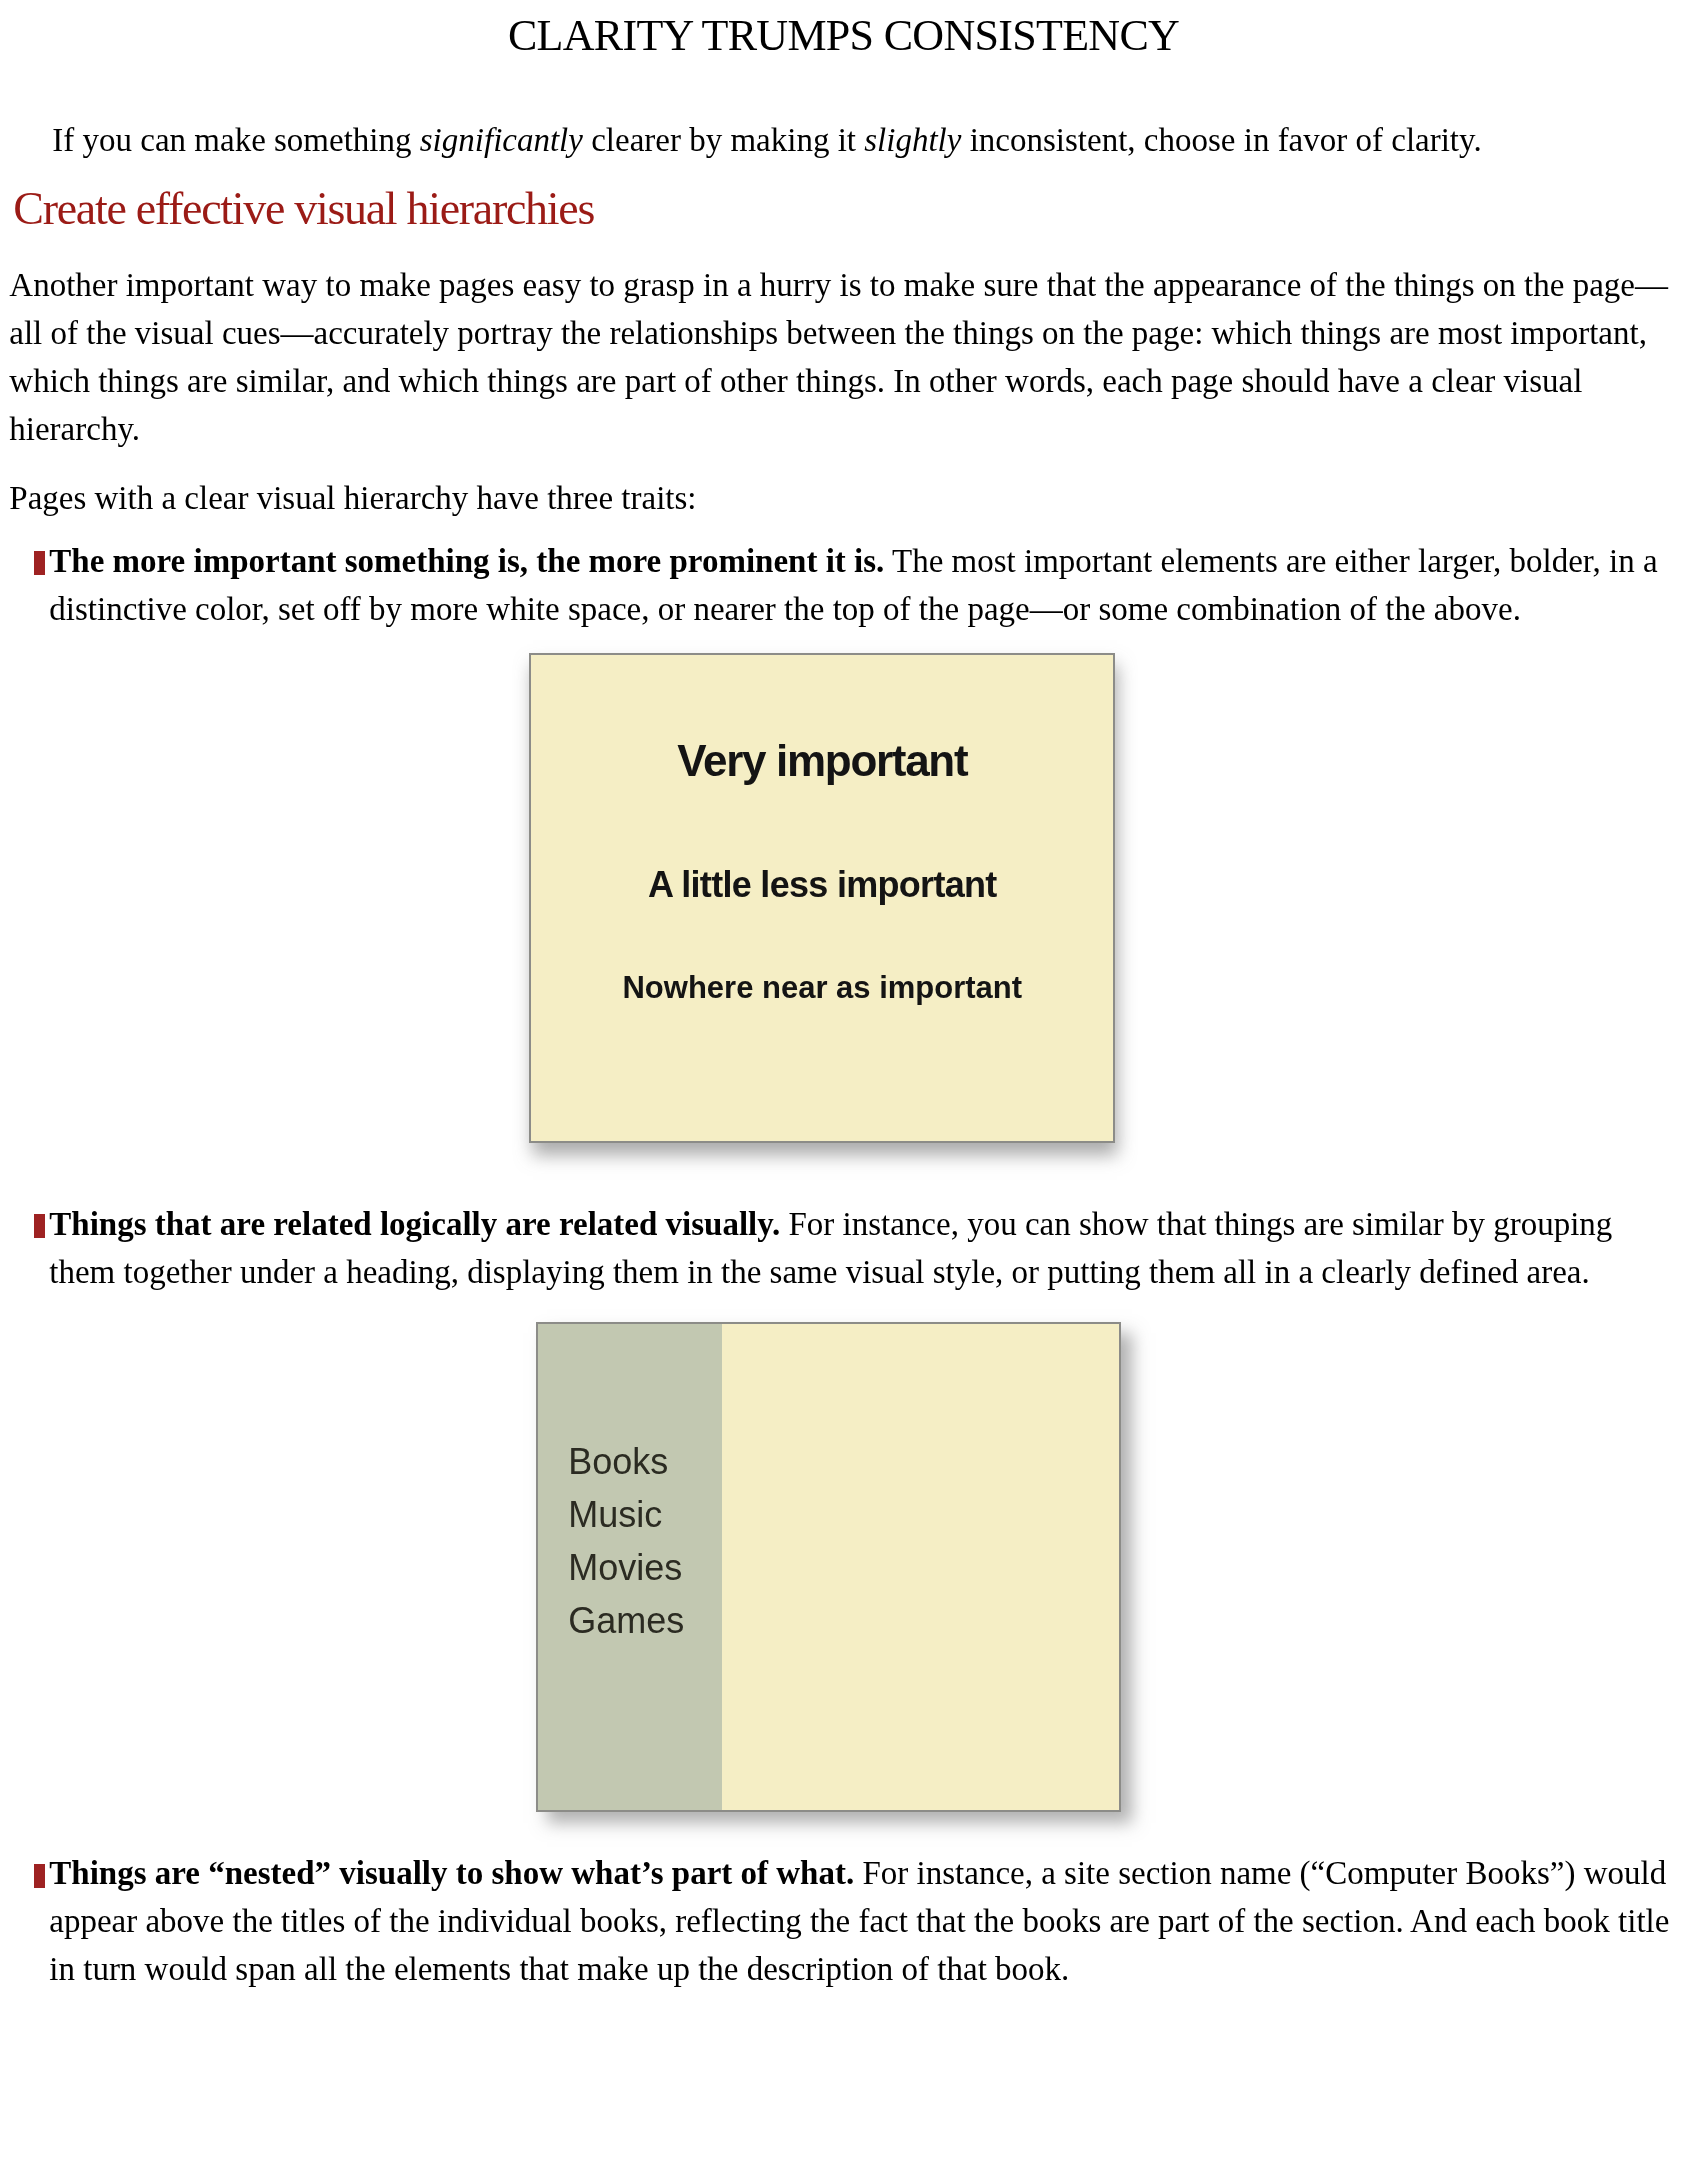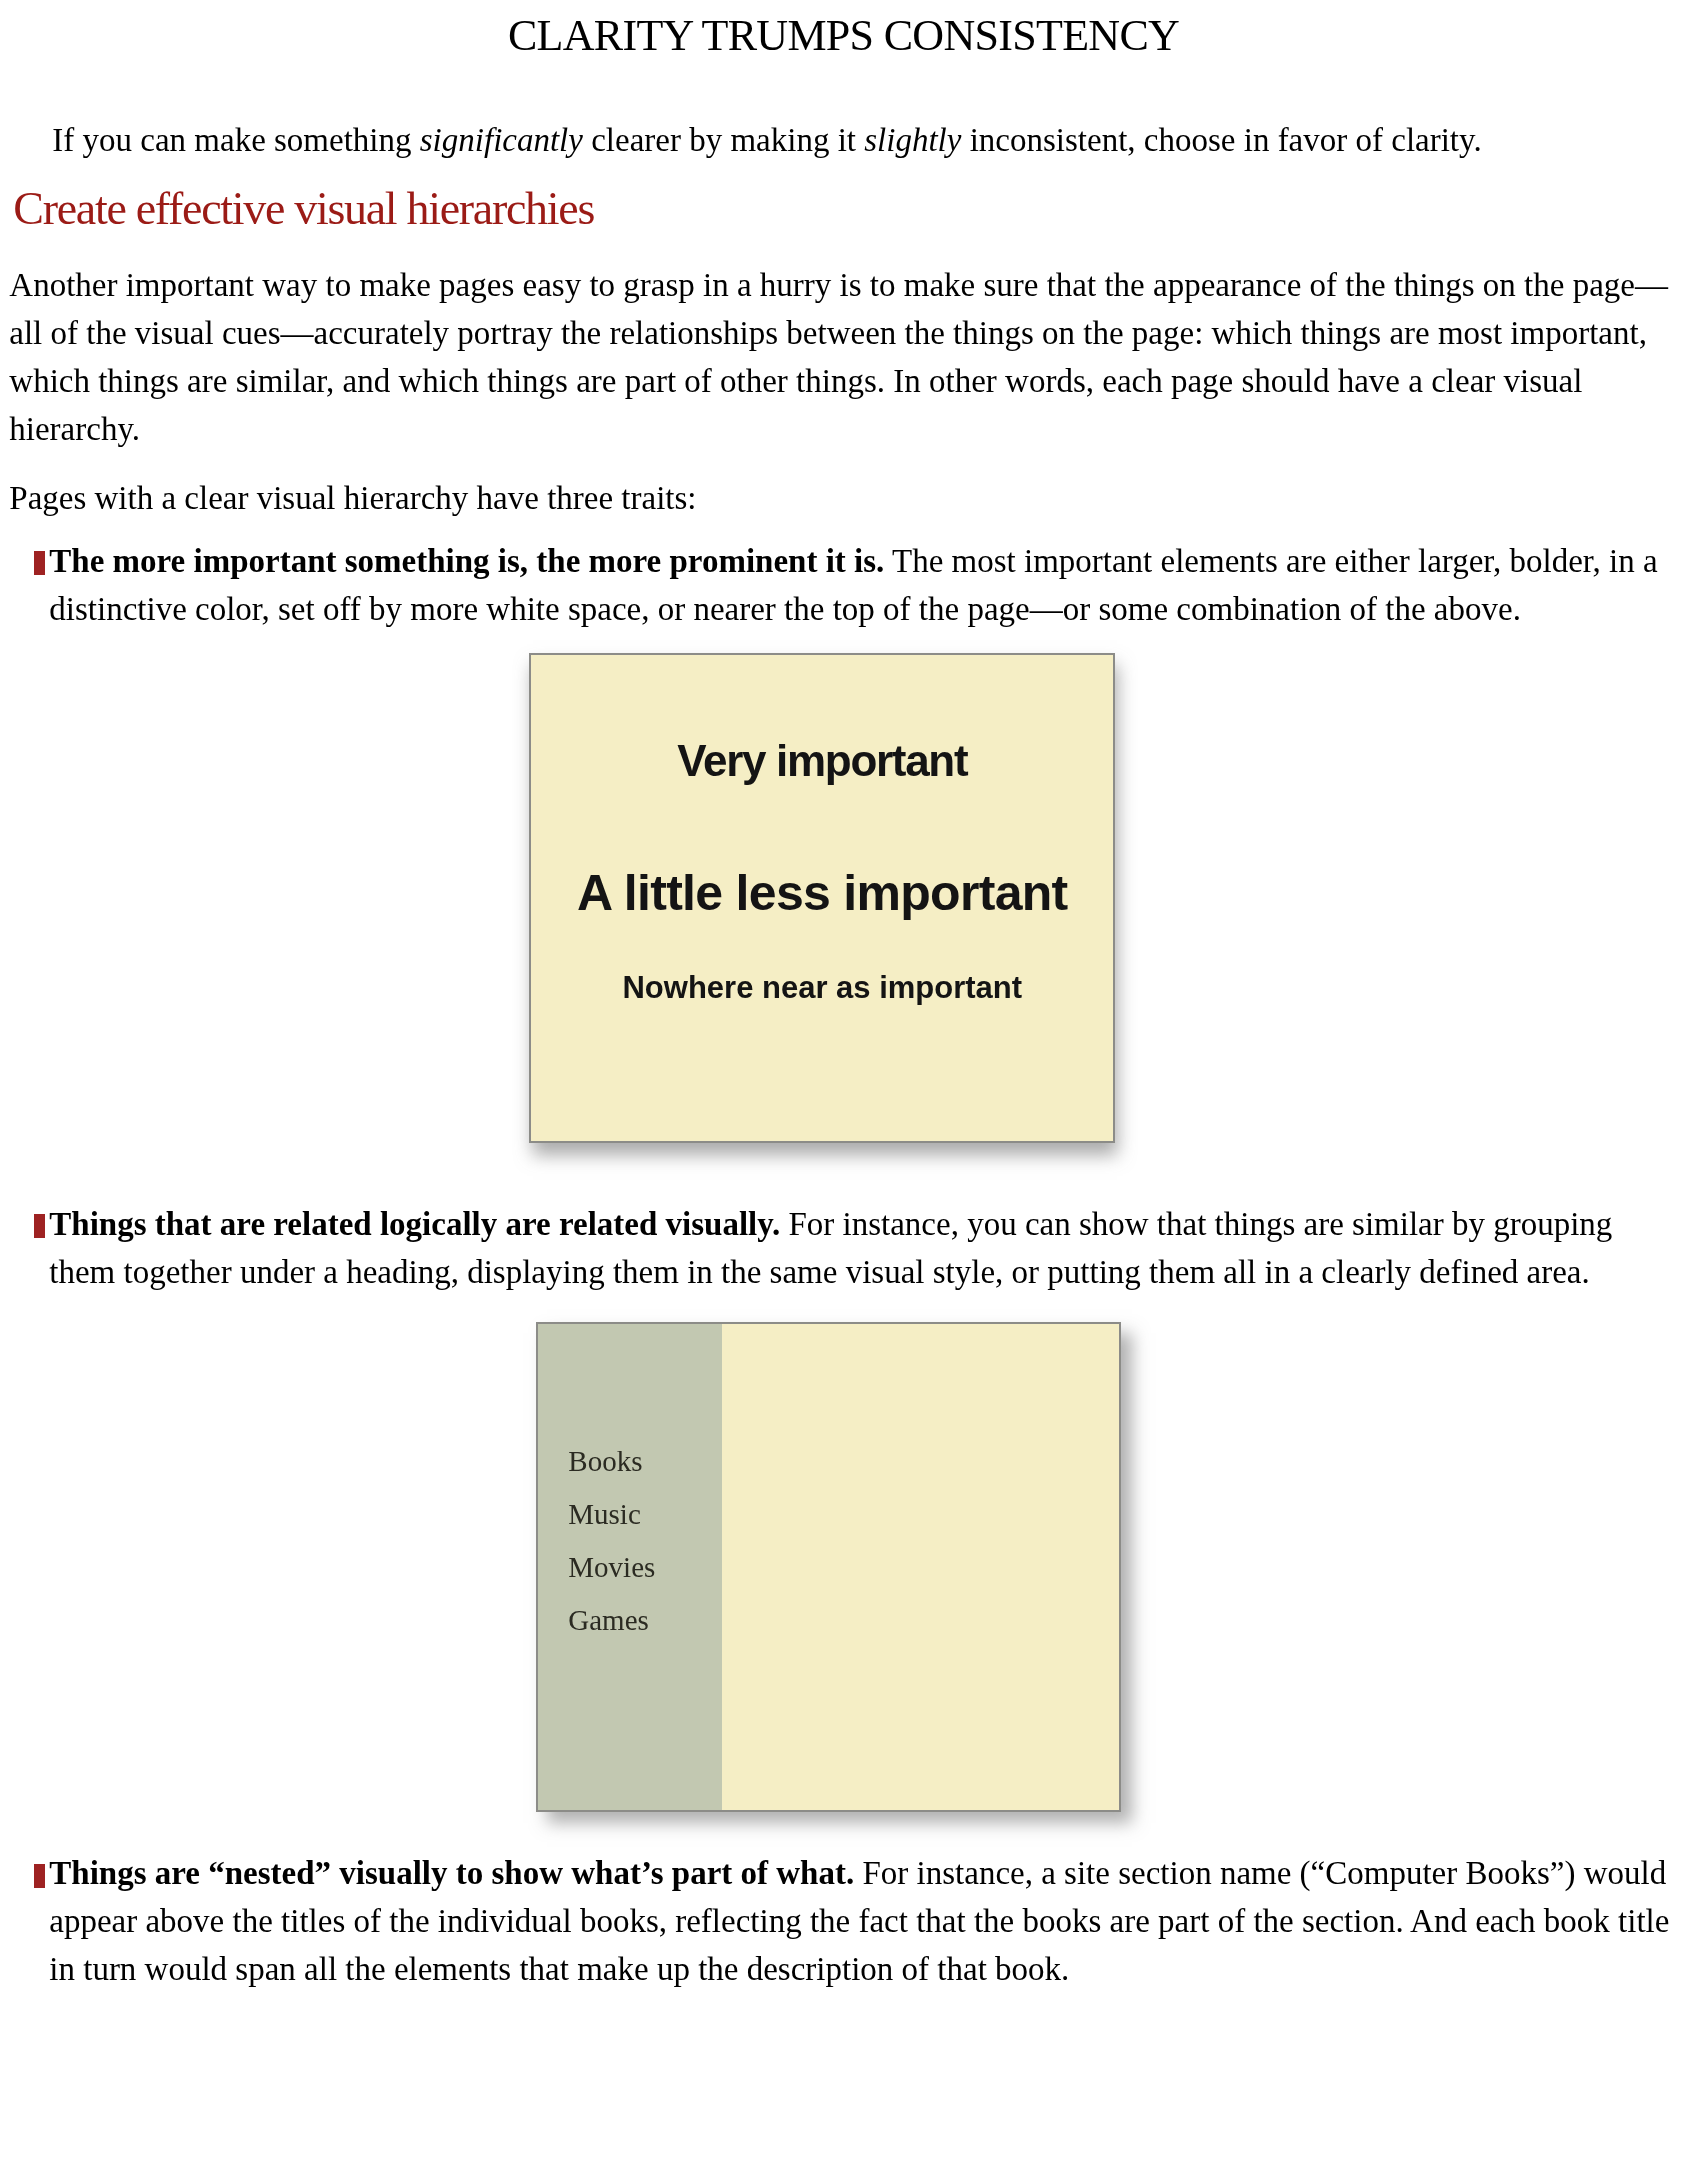--- a/index.html
+++ b/index.html
@@ -76,41 +76,41 @@
     font-weight: bold;
     color: #141414;
     flex-shrink: 0;
   }
   .fig1-l1 {
     position: absolute; top: 81px; left: 0; width: 100%;
     font-size: 44px; letter-spacing: -1.3px;
   }
   .fig1-l2 {
     position: absolute; top: 209px; left: 0; width: 100%;
-    font-size: 50px; letter-spacing: -0.7px;
+    font-size: 36px; letter-spacing: -0.7px;
   }
   .fig1-l3 {
     position: absolute; top: 315px; left: 0; width: 100%;
     font-size: 31px;
   }
   .figure2 {
     margin: 26.5px 0 0 527px;
     width: 585px;
     height: 490px;
     display: flex;
     box-shadow: 10.6px 10.6px 16px rgba(100,100,100,0.5);
     flex-shrink: 0;
   }
   .fig2-sidebar {
     box-sizing: border-box;
     width: 184px;
     background: var(--figure-sage, #c2c8b1);
     padding: 111px 0 0 30px;
-    font-family: Liberation Serif, serif;
-    font-size: 29px;
+    font-family: Liberation Sans, sans-serif;
+    font-size: 36px;
     line-height: 53px;
     color: #2b2b22;
   }
   .fig2-main {
     flex: 1;
     background: var(--figure-cream, #f5eec5);
   }
 </style>
 </head>
 <body>

